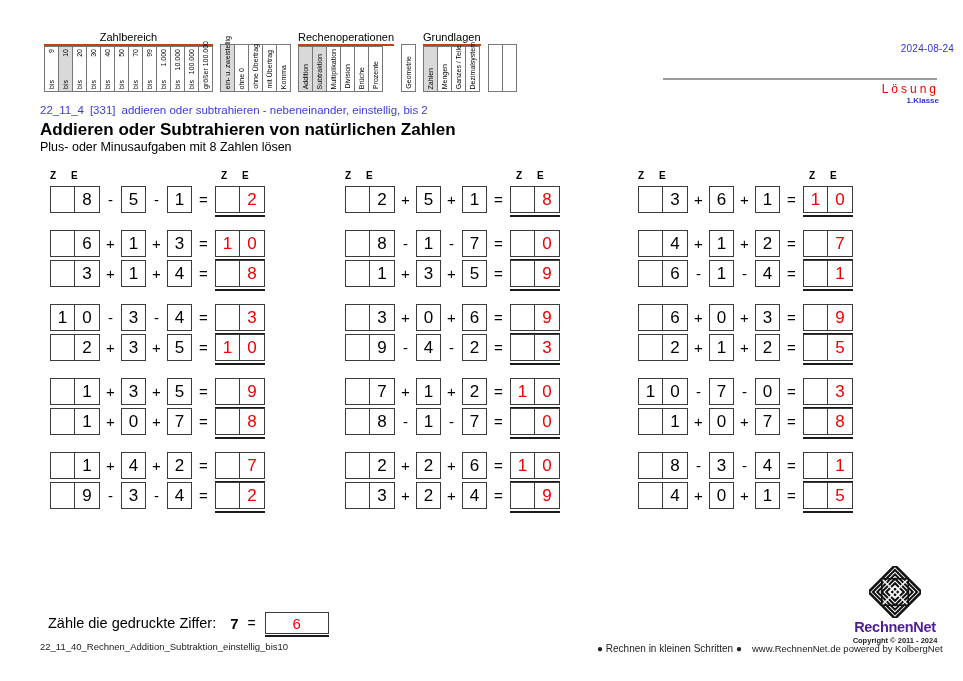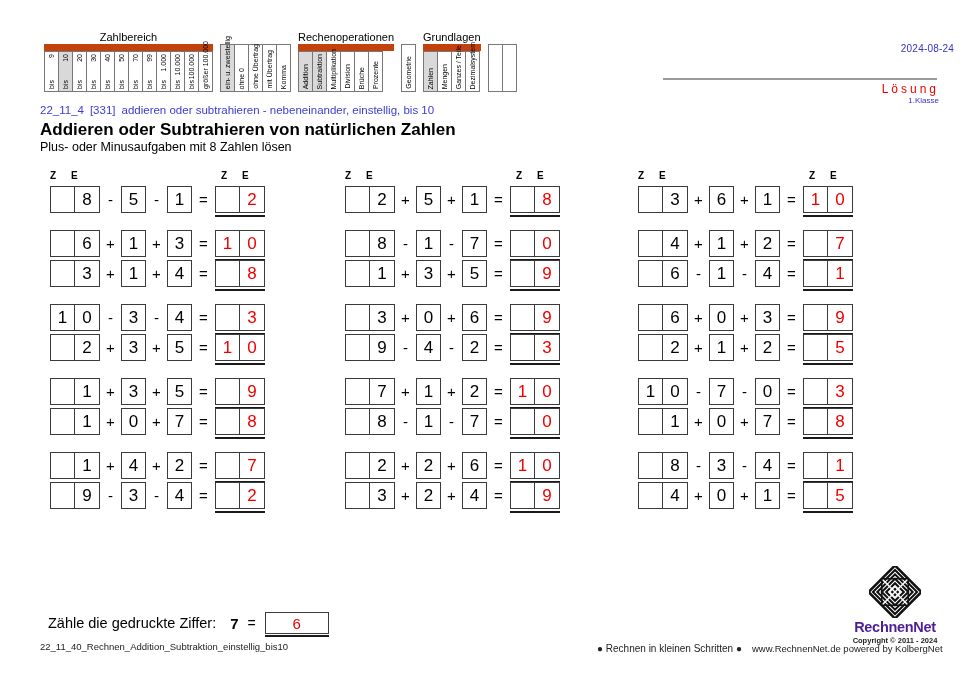--- a/index.html
+++ b/index.html
@@ -30,21 +30,21 @@
     flex-direction: column;
     height: 62px;
   }
   .cat-group-title {
     height: 14px;
     line-height: 14px;
     text-align: center;
     font-size: 11px;
     color: #000;
     white-space: nowrap;
-    border-bottom: 7px solid #c2410c;
+    border-bottom: 2px solid #c2410c;
   }
   .cat-group-title.blank { border-bottom: none; }
   .cat-cells {
     display: flex;
     flex: 1;
     border-left: 1px solid #777;
   }
   .cat-cell {
     width: 14px;
     border-right: 1px solid #777;
@@ -113,21 +113,21 @@
     font-size: 12px;
     font-weight: normal;
     color: #ee0000;
     letter-spacing: 3px;
   }
   #klasse {
     position: absolute;
     right: 24px;
     top: 96px;
     font-size: 8px;
-    font-weight: normal;
+    font-weight: bold;
     color: #3333cc;
   }
 
   
   #subtitle-line {
     position: absolute;
     left: 40px;
     top: 104px;
     font-size: 11.5px;
     color: #3b3bd4;
@@ -490,21 +490,21 @@
       </div>
     </div>
   </div>
 
 <div id="date-label">2024-08-24</div>
 <div id="header-rule"></div>
 <div id="loesung">Lösung</div>
 <div id="klasse">1.Klasse</div>
 
 <div id="subtitle-line">
-  <span class="code">22_11_4</span><span class="sep"></span><span>[331]</span><span class="sep"></span><span>addieren oder subtrahieren - nebeneinander, einstellig, bis 10</span>
+  <span class="code">22_11_4</span><span class="sep"></span><span>[331]</span><span class="sep"></span><span>addieren oder subtrahieren - nebeneinander, einstellig, bis 2</span>
 </div>
 <div id="main-title">Addieren oder Subtrahieren von natürlichen Zahlen</div>
 <div id="sub-title">Plus- oder Minusaufgaben mit 8 Zahlen lösen</div>
 
 <div id="grid">
     <div class="col c0">
       <div class="ze-head">
         <span class="zl">Z</span>
         <span class="el">E</span>
         <span class="zr">Z</span>

